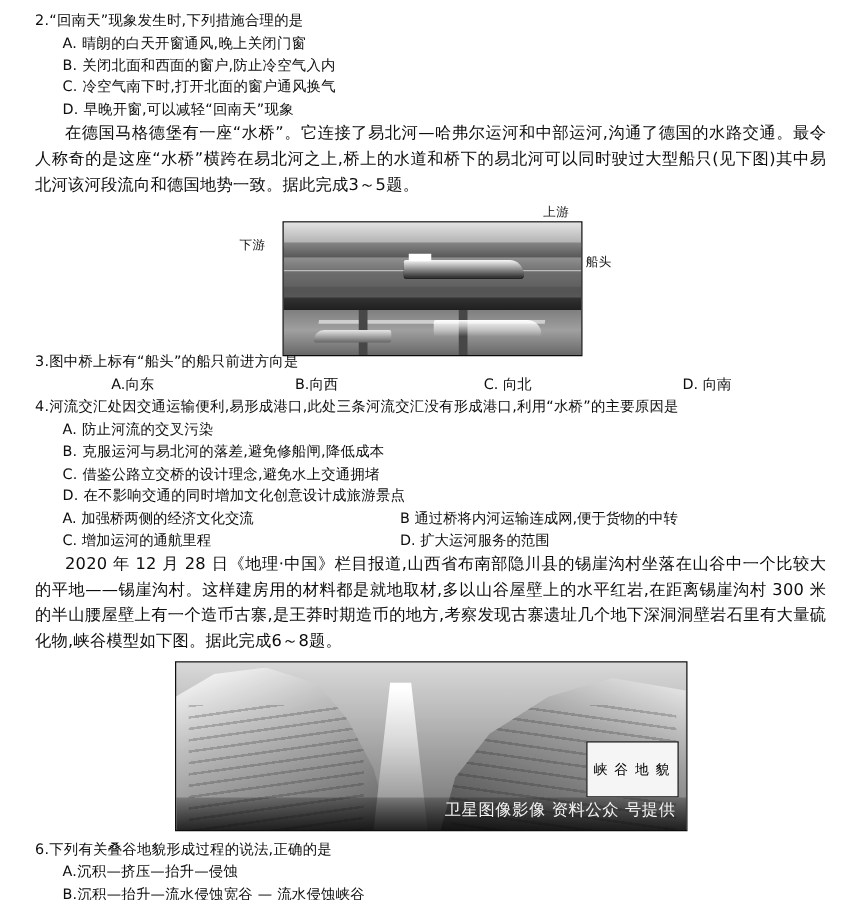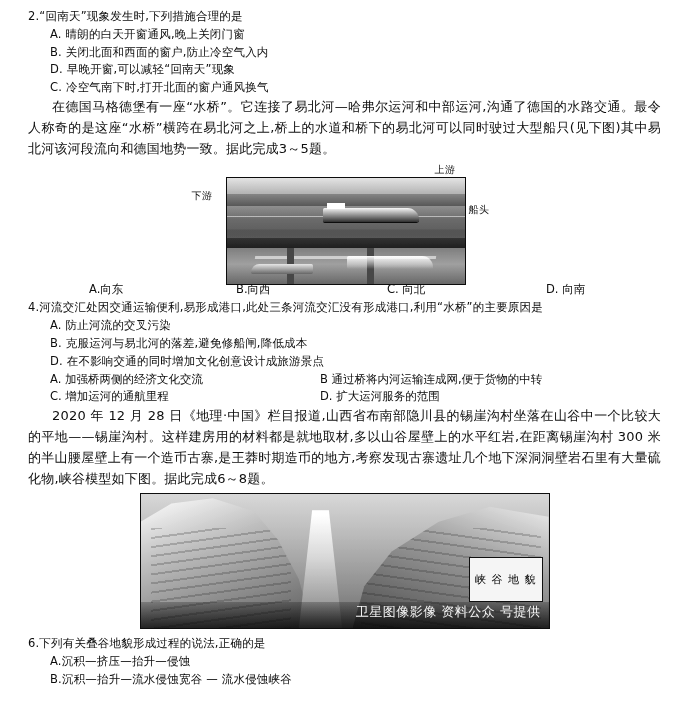--- a/index.html
+++ b/index.html
@@ -204,22 +204,22 @@
 </style>
 </head>
 <body>
 
 <div class="page">
 
   <div class="q-block">
     <div class="q-stem">2.“回南天”现象发生时,下列措施合理的是</div>
     <div class="opt">A. 晴朗的白天开窗通风,晚上关闭门窗</div>
     <div class="opt">B. 关闭北面和西面的窗户,防止冷空气入内</div>
+    <div class="opt">C. 冷空气南下时,打开北面的窗户通风换气</div>
     <div class="opt">D. 早晚开窗,可以减轻“回南天”现象</div>
-    <div class="opt">C. 冷空气南下时,打开北面的窗户通风换气</div>
   </div>
 
   <div class="para">在德国马格德堡有一座“水桥”。它连接了易北河—哈弗尔运河和中部运河,沟通了德国的水路交通。最令人称奇的是这座“水桥”横跨在易北河之上,桥上的水道和桥下的易北河可以同时驶过大型船只(见下图)其中易北河该河段流向和德国地势一致。据此完成3～5题。</div>
 
   <div class="fig-wrap">
     <div style="position:relative;width:420px;height:112px;">
       <div class="label-free" style="left:300px;top:0px;">上游</div>
       <div class="label-free" style="left:57px;top:26px;">下游</div>
       <div class="label-free" style="left:334px;top:40px;">船头</div>
       <div class="fig1" style="position:absolute;left:91px;top:14px;">
@@ -231,32 +231,34 @@
         <div class="lower"></div>
         <div class="pier" style="left:60px;"></div>
         <div class="pier" style="left:140px;"></div>
         <div class="ship-low"></div>
         <div class="ship-low2"></div>
       </div>
     </div>
   </div>
 
   <div class="q-block">
+    <div class="q-stem">3.图中桥上标有“船头”的船只前进方向是</div>
     <div class="opt-row">
       <span style="width:108px">A.向东</span>
       <span style="width:112px">B.向西</span>
       <span style="width:120px">C. 向北</span>
       <span>D. 向南</span>
     </div>
   </div>
 
   <div class="q-block">
     <div class="q-stem">4.河流交汇处因交通运输便利,易形成港口,此处三条河流交汇没有形成港口,利用“水桥”的主要原因是</div>
     <div class="opt">A. 防止河流的交叉污染</div>
     <div class="opt">B. 克服运河与易北河的落差,避免修船闸,降低成本</div>
+    <div class="opt">C. 借鉴公路立交桥的设计理念,避免水上交通拥堵</div>
     <div class="opt">D. 在不影响交通的同时增加文化创意设计成旅游景点</div>
   </div>
 
   <div class="q-block">
     <div class="twocol">
       <span class="c1">A. 加强桥两侧的经济文化交流</span>
       <span>B 通过桥将内河运输连成网,便于货物的中转</span>
     </div>
     <div class="twocol">
       <span class="c1">C. 增加运河的通航里程</span>

